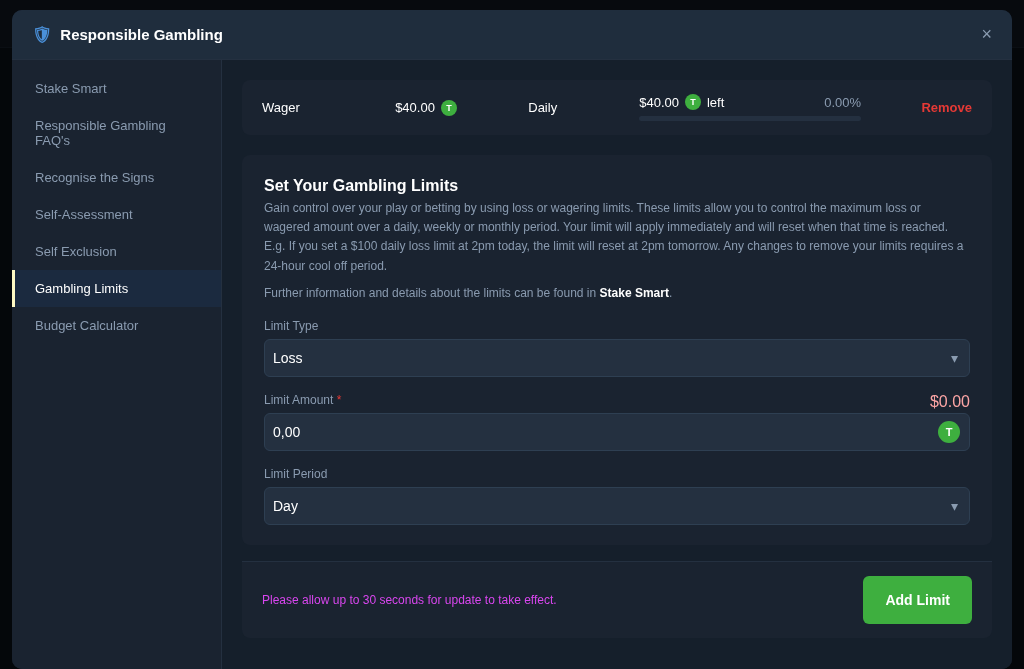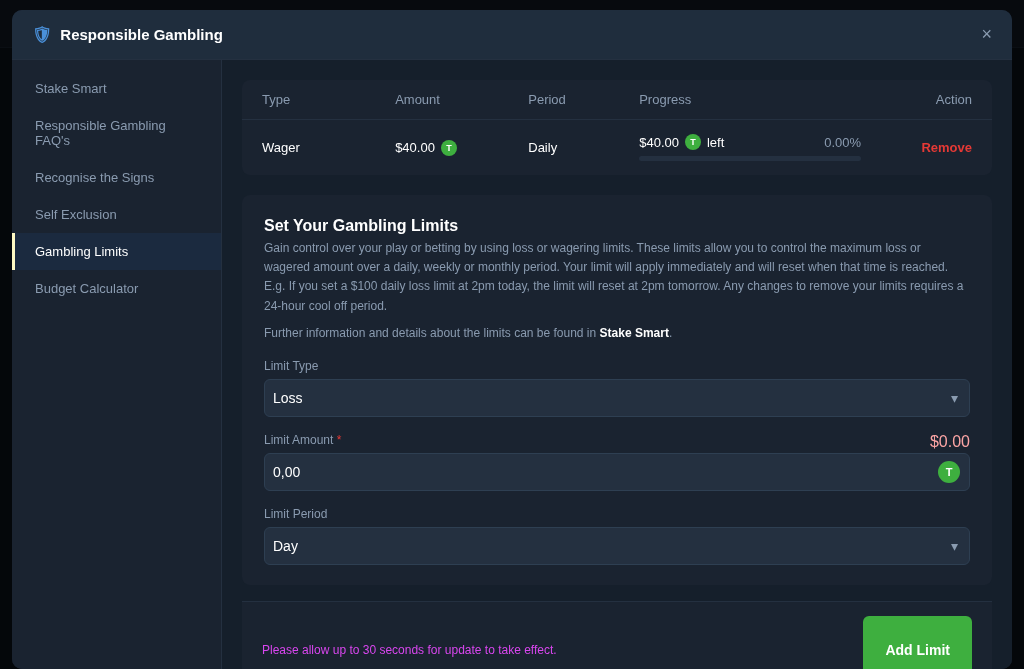--- a/index.html
+++ b/index.html
@@ -255,21 +255,21 @@
       justify-content: space-between;
     }
     .footer-note {
       font-size: 12px; color: #d946ef;
     }
     .add-limit-btn {
       background: #3eaf3f;
       color: #fff;
       border: none;
       border-radius: 6px;
-      padding: 26px 22px;
+      padding: 16px 22px;
       font-size: 14px;
       font-weight: 600;
       cursor: pointer;
     }
     .progress-percent { color: #8a9bb0; }
   </style>
 </head>
 <body>
 
 <nav class="top-nav">
@@ -303,35 +303,29 @@
       </div>
       <button class="close-btn">×</button>
     </div>
 
     <div class="modal-body">
 
       <div class="sidebar">
         <div class="sidebar-item">Stake Smart</div>
         <div class="sidebar-item">Responsible Gambling FAQ's</div>
         <div class="sidebar-item">Recognise the Signs</div>
+        <div class="sidebar-item">Self-Assessment</div>
         <div class="sidebar-item">Self Exclusion</div>
         <div class="sidebar-item active">Gambling Limits</div>
         <div class="sidebar-item">Budget Calculator</div>
       </div>
 
       <div class="main-content">
 
         <div class="limits-table">
-          <div class="table-header">
-            <span>Type</span>
-            <span>Amount</span>
-            <span>Period</span>
-            <span>Progress</span>
-            <span style="text-align:right">Action</span>
-          </div>
           <div class="table-row">
             <span>Wager</span>
             <div class="amount-cell">
               <span>$40.00</span>
               <span class="green-coin">T</span>
             </div>
             <span>Daily</span>
             <div class="progress-cell">
               <div class="progress-top">
                 <div class="amount-cell">

